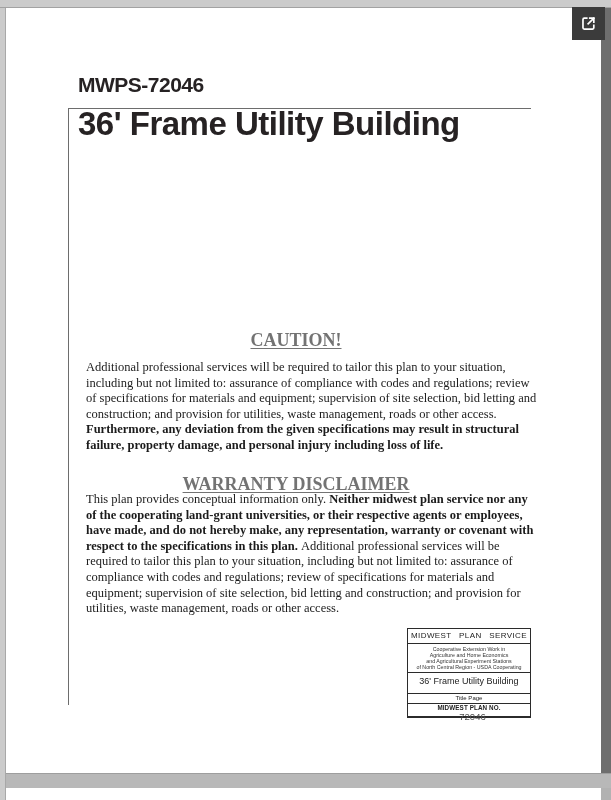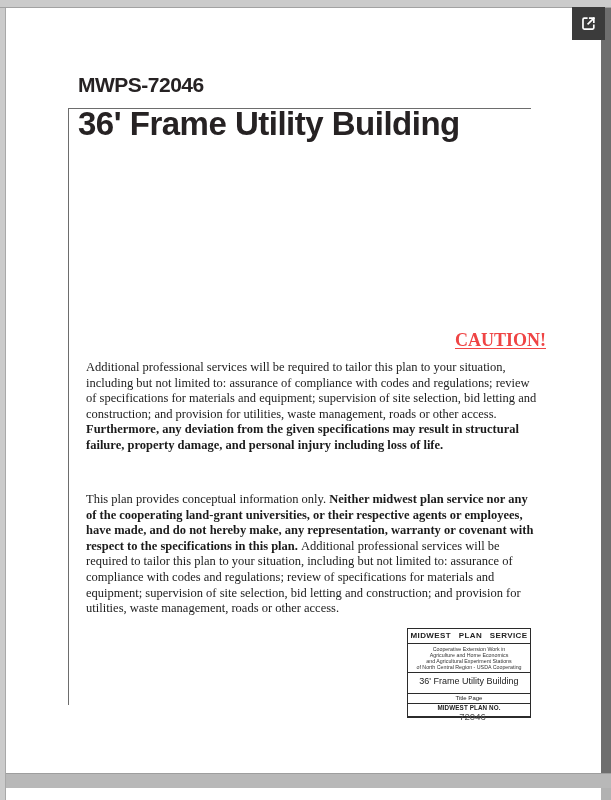--- a/index.html
+++ b/index.html
@@ -22,35 +22,35 @@
 
   
   .page-main{left:6px;top:8px;width:595px;height:765px;background:#ffffff;z-index:1;color:#1d1d1d;}
   .doc-number{left:72px;top:61px;font-size:21px;line-height:32px;font-weight:bold;
               letter-spacing:-0.5px;color:#262223;white-space:nowrap;}
   .doc-title{left:72px;top:98px;font-size:33px;line-height:36px;font-weight:bold;
              letter-spacing:-0.5px;color:#262223;white-space:nowrap;}
   .h-rule{left:62px;top:100px;width:463px;height:0;border-top:1.5px solid #6d6d6d;}
   .v-rule{left:62px;top:100px;width:0;height:597px;border-left:1.5px solid #6d6d6d;}
 
-  .serif-heading{left:88px;width:452px;text-align:right;font-family:"Liberation Serif",serif;
-                 font-weight:bold;font-size:18px;line-height:20px;color:#ef4444;
+  .serif-heading{left:64px;width:452px;text-align:center;font-family:"Liberation Serif",serif;
+                 font-weight:bold;font-size:18px;line-height:20px;color:#737373;
                  text-decoration:underline;text-underline-offset:2px;}
   .caution-heading{top:322px;}
   .warranty-heading{top:466px;}
   .body-para{left:72px;width:452px;font-family:"Liberation Serif",serif;font-size:12.5px;
              line-height:15.6px;color:#1b1b1b;text-align:left;margin:8px;}
   .para1{top:344px;}
   .para2{top:476px;}
   .body-para b{font-weight:bold;}
 
   
   .title-block{left:401px;top:620px;width:124px;border:1px solid #2b2b2b;border-bottom-width:2px;
                background:#fff;text-align:center;box-sizing:border-box;color:#222;}
-  .tb-org{font-weight:bold;font-size:8px;line-height:14px;letter-spacing:0.4px;word-spacing:5px;
+  .tb-org{font-weight:normal;font-size:8px;line-height:14px;letter-spacing:0.4px;word-spacing:5px;
           border-bottom:1px solid #2b2b2b;white-space:nowrap;}
   .tb-coop{font-size:5.3px;line-height:6px;padding:1.5px 0 2px;border-bottom:1px solid #2b2b2b;color:#333;}
   .tb-building{font-size:9px;line-height:12px;padding-top:2px;height:21px;box-sizing:border-box;
                border-bottom:1px solid #2b2b2b;}
   .tb-sheet{font-size:6px;line-height:9.5px;border-bottom:1px solid #2b2b2b;}
   .tb-plan{display:flex;align-items:center;height:12px;padding:0 2px;box-sizing:border-box;flex-direction:column;}
   .tb-plan-label{font-weight:bold;font-size:6.3px;letter-spacing:0.1px;}
   .tb-plan-no{font-size:9.5px;color:#4f4f4f;margin-left:7px;}
 </style>
 </head>
@@ -60,20 +60,21 @@
 
   <div class="abs page-main">
     <div class="abs doc-number">MWPS-72046</div>
     <div class="abs h-rule"></div>
     <div class="abs v-rule"></div>
     <div class="abs doc-title">36' Frame Utility Building</div>
 
     <div class="abs serif-heading caution-heading">CAUTION!</div>
     <p class="abs body-para para1"><span>Additional professional services will be required to tailor this plan to your situation, including but not limited to: assurance of compliance with codes and regulations; review of specifications for materials and equipment; supervision of site selection, bid letting and construction; and provision for utilities, waste management, roads or other access. </span><b>Furthermore, any deviation from the given specifications may result in structural failure, property damage, and personal injury including loss of life.</b></p>
 
+    <div class="abs serif-heading warranty-heading">WARRANTY DISCLAIMER</div>
     <p class="abs body-para para2"><span>This plan provides conceptual information only. </span><b>Neither midwest plan service nor any of the cooperating land-grant universities, or their respective agents or employees, have made, and do not hereby make, any representation, warranty or covenant with respect to the specifications in this plan. </b><span>Additional professional services will be required to tailor this plan to your situation, including but not limited to: assurance of compliance with codes and regulations; review of specifications for materials and equipment; supervision of site selection, bid letting and construction; and provision for utilities, waste management, roads or other access.</span></p>
 
     <div class="abs title-block">
       <div class="tb-org">MIDWEST PLAN SERVICE</div>
       <div class="tb-coop">
         <div>Cooperative Extension Work in</div>
         <div>Agriculture and Home Economics</div>
         <div>and Agricultural Experiment Stations</div>
         <div>of North Central Region - USDA Cooperating</div>
       </div>

